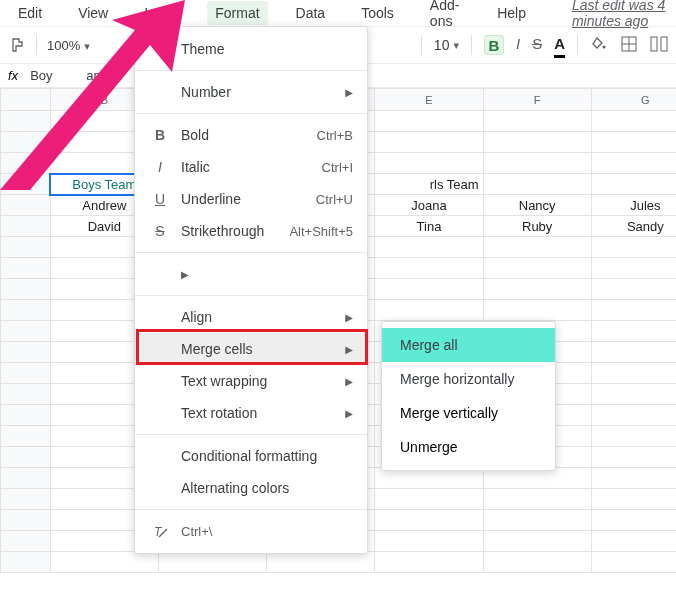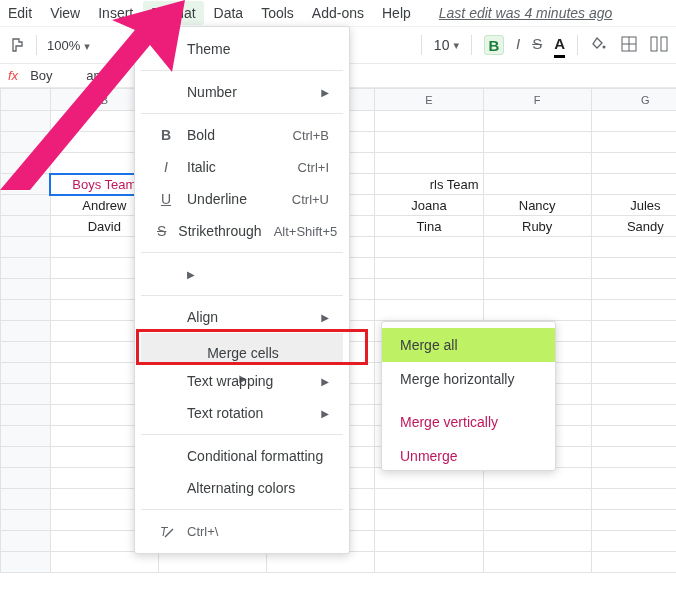--- a/index.html
+++ b/index.html
@@ -11,21 +11,22 @@
     width: 676px;
     height: 601px;
     overflow: hidden;
     position: relative;
   }
   
   .menubar {
     display: flex;
     align-items: center;
     height: 26px;
-    gap: 2px;
+    padding-left: 10px;
+    gap: 20px;
     font-size: 14px;
     color: #3c4043;
   }
   .menubar-item {
     padding: 4px 8px;
     border-radius: 3px;
   }
   .menubar-item.active { background: #e6f4ea; }
   .edit-time {
     margin-left: 18px;
@@ -54,21 +55,21 @@
   .bold-btn { color:#1a7f37; font-weight:bold; font-size:15px; border:1px solid #c8e6c9; background:#e8f5e9; width:20px; height:20px; border-radius:3px; display:flex; align-items:center; justify-content:center;}
   .format-btn { color:#5f6368; font-size:15px;}
   .font-size { display:flex; align-items:center; gap:4px; font-size:14px; color:#3c4043;}
   .text-color { position:relative; font-weight:bold; color:#222; }
   .text-color::after { content:""; position:absolute; left:0; right:0; bottom:-3px; height:3px; background:#000; }
   
   .formula-bar {
     display:flex; align-items:center; height:24px; border-bottom: 1px solid #eaeaea;
     padding: 0 8px; gap:12px; color:#5f6368;
   }
-  .fx { font-style: italic; font-size:13px; color:#ef4444;}
+  .fx { font-style: italic; font-size:13px; color:#000000;}
   .cell-name { font-size:13px; color:#3c4043; }
   
   .sheet {
     position: relative;
     overflow: hidden;
     height: calc(601px - 26px - 38px - 24px);
   }
   table.grid {
     border-collapse: collapse;
     table-layout: fixed;
@@ -87,40 +88,40 @@
     background:#f8f9fa; color:#5f6368; font-size:11px; height:22px; font-weight:normal; text-align:center;
   }
   table.grid tbody th.rownum {
     background:#f8f9fa; color:#5f6368; font-size:11px; width:30px; text-align:center;
   }
   col.rowcol { width:46px; }
   col.c { width:100px; }
   
   td.data { border:1px solid #bdbdbd; }
   td.header-cell { background:#e7e7e7; font-weight:bold; border:1px solid #6d6d6d; }
-  td.selected { border:2px solid #1a73e8 !important; background:#e8f0fe; font-weight:bold; color:#be185d;margin-top:24px;}
+  td.selected { border:2px solid #1a73e8 !important; background:#e8f0fe; font-weight:bold; color:#0f766e;margin-top:24px;}
   
   .dropdown {
     position:absolute;
     top: 26px;
     left: 134px;
-    width: 216px;
+    width: 234px;
     background:#fff;
     border:1px solid #dadce0;
     box-shadow: 0 2px 10px rgba(0,0,0,.18);
     border-radius: 3px;
-    padding: 6px 6px;
+    padding: 6px 0;
     z-index: 30;
     font-size:14px;
     color:#3c4043;
   }
   .menu-row {
     display:flex; align-items:center; height:32px; padding:0 14px 0 16px; gap:12px; position:relative;
   }
-  .menu-row.highlight { background:#eeeeee;flex-direction:column; }
+  .menu-row.highlight { background:#eeeeee; }
   .menu-icon { width:18px; height:18px; display:inline-flex; align-items:center; justify-content:center; color:#5f6368;}
   .menu-icon.blank { }
   .menu-label { flex:1; }
   .menu-shortcut { color:#5f6368; font-size:13px; }
   .menu-arrow { color:#5f6368; font-size:10px; }
   .menu-sep { height:1px; background:#e6e6e6; margin:5px 0; }
   .merge-outline {
     position:absolute;
     border:3px solid #e51c23;
     pointer-events:none;
@@ -133,22 +134,22 @@
     background:#fff;
     border:1px solid #dadce0;
     box-shadow: 0 2px 10px rgba(0,0,0,.18);
     border-radius:3px;
     padding:6px 0;
     z-index:40;
     font-size:14px;
     color:#3c4043;
   }
   .submenu .menu-row { padding: 0 18px; height:34px;}
-  .submenu .menu-row.hover { background:#bef264; }
-  .submenu .menu-row.disabled { color:#be185d;align-items:flex-end; }
+  .submenu .menu-row.hover { background:#5eead4; }
+  .submenu .menu-row.disabled { color:#000000; }
   
   .big-arrow {
     position:absolute;
     top:0; left:0;
     z-index:60;
     pointer-events:none;
   }
   .chev { font-size:11px; color:#5f6368; }
 
   

